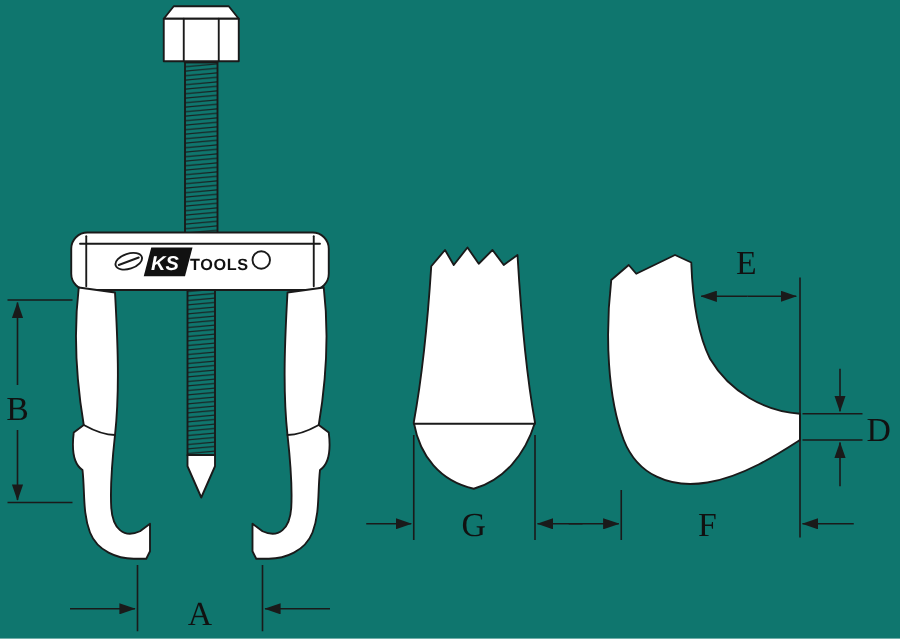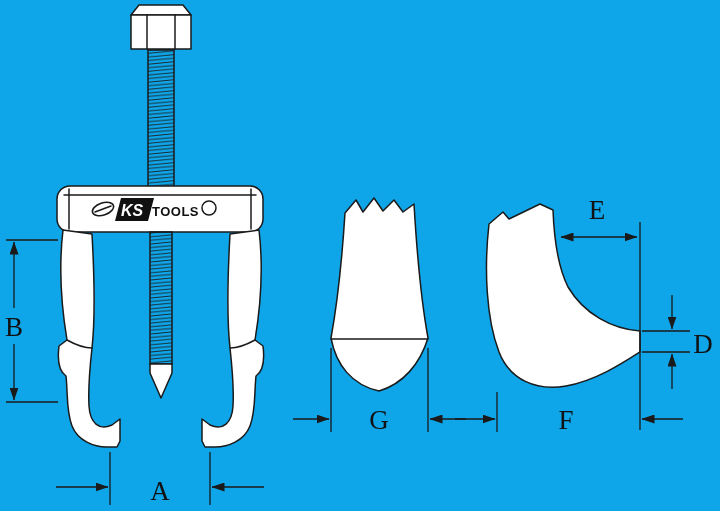--- a/index.html
+++ b/index.html
@@ -1,16 +1,16 @@
 <!DOCTYPE html>
 <html><head>
 <meta charset="utf-8">
 <style>
   html,body{margin:0;padding:0;background:#fff;}
-  .canvas{width:720px;height:511px;position:relative;background:#0ea5e9;overflow:hidden;}
+  .canvas{width:720px;height:511px;position:relative;background:#0f766e;overflow:hidden;}
   svg{display:block;}
   .ln{stroke:#1a1a1a;stroke-width:1.5;fill:none;stroke-linejoin:round;stroke-linecap:round;}
   .fw{stroke:#1a1a1a;stroke-width:1.5;fill:#ffffff;stroke-linejoin:round;}
   .dim{stroke:#1a1a1a;stroke-width:1.3;fill:none;}
   .lbl{font-family:"Liberation Serif",serif;font-size:27px;fill:#111111;}
   .logo-ks{font-family:"Liberation Sans",sans-serif;font-size:16px;font-weight:bold;font-style:italic;fill:#ffffff;}
   .logo-tools{font-family:"Liberation Sans",sans-serif;font-size:13px;font-weight:bold;fill:#111111;letter-spacing:0.5px;}
 </style>
 </head>
 <body>

